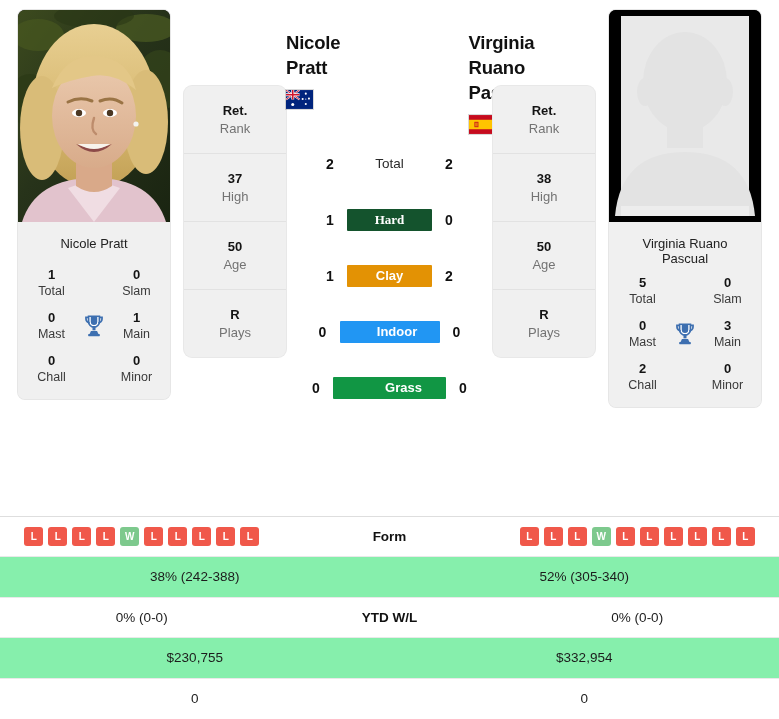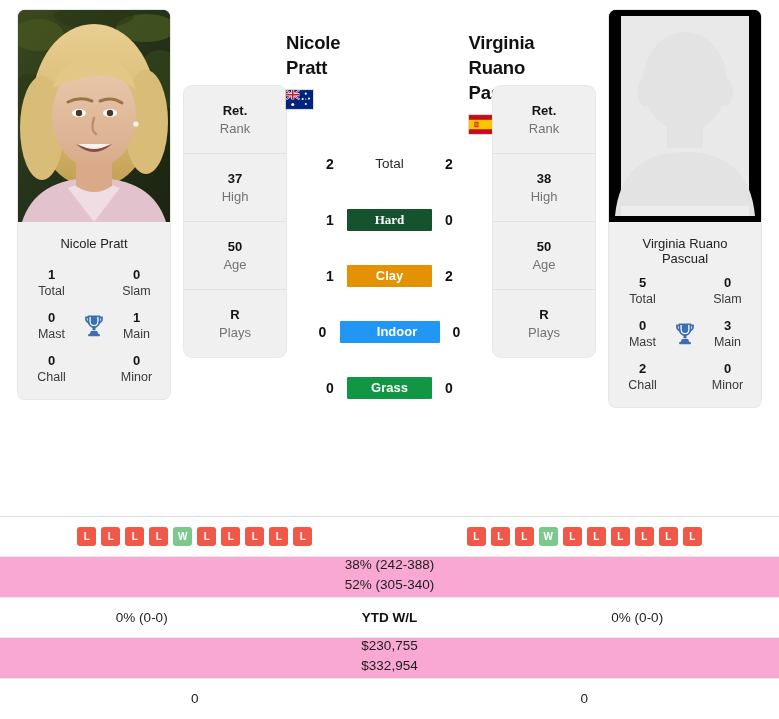--- a/index.html
+++ b/index.html
@@ -178,21 +178,21 @@
     border-top: 1px solid #dedede;
   }
   .stat-row {
     display: flex;
     align-items: center;
     height: 40.5px;
     border-bottom: 1px solid #e9e9e9;
     box-sizing: border-box;
   }
   .stat-row:last-child { border-bottom: none; }
-  .stat-row.shade { background: #f9a8d4; flex-direction: column; }
+  .stat-row.shade { background: #86efac; }
   .stat-side {
     flex: 1 1 0;
     text-align: center;
     font-size: 13.5px;
     color: #1c1c1c;
     min-width: 0;
   }
   .stat-label {
     width: 212px;
     flex: 0 0 212px;
@@ -405,21 +405,21 @@
           <div class="surf-badge" style="background: rgb(227, 146, 4);">Clay</div>
           <div class="surf-score">2</div>
         </div>
         <div class="surf-row">
           <div class="surf-score">0</div>
           <div class="surf-badge" style="background: rgb(33, 150, 243); padding-left: 15px;">Indoor</div>
           <div class="surf-score">0</div>
         </div>
         <div class="surf-row">
           <div class="surf-score">0</div>
-          <div class="surf-badge" style="background: rgb(17, 150, 68);">Grass</div>
+          <div class="surf-badge" style="background: rgb(17, 150, 68); padding-left: 28px;">Grass</div>
           <div class="surf-score">0</div>
         </div>
       </div>
     </div>
 
     <div class="col-info-r">
       <div class="info-card">
         <div class="info-cell">
           <div class="info-val">Ret.</div>
           <div class="info-lab">Rank</div>
@@ -514,20 +514,21 @@
             <div class="form-badge L">L</div>
             <div class="form-badge L">L</div>
             <div class="form-badge W">W</div>
             <div class="form-badge L">L</div>
             <div class="form-badge L">L</div>
             <div class="form-badge L">L</div>
             <div class="form-badge L">L</div>
             <div class="form-badge L">L</div>
           </div>
       </div>
+      <div class="stat-label">Form</div>
       <div class="stat-side">
         <div class="form-strip">
             <div class="form-badge L">L</div>
             <div class="form-badge L">L</div>
             <div class="form-badge L">L</div>
             <div class="form-badge W">W</div>
             <div class="form-badge L">L</div>
             <div class="form-badge L">L</div>
             <div class="form-badge L">L</div>
             <div class="form-badge L">L</div>

